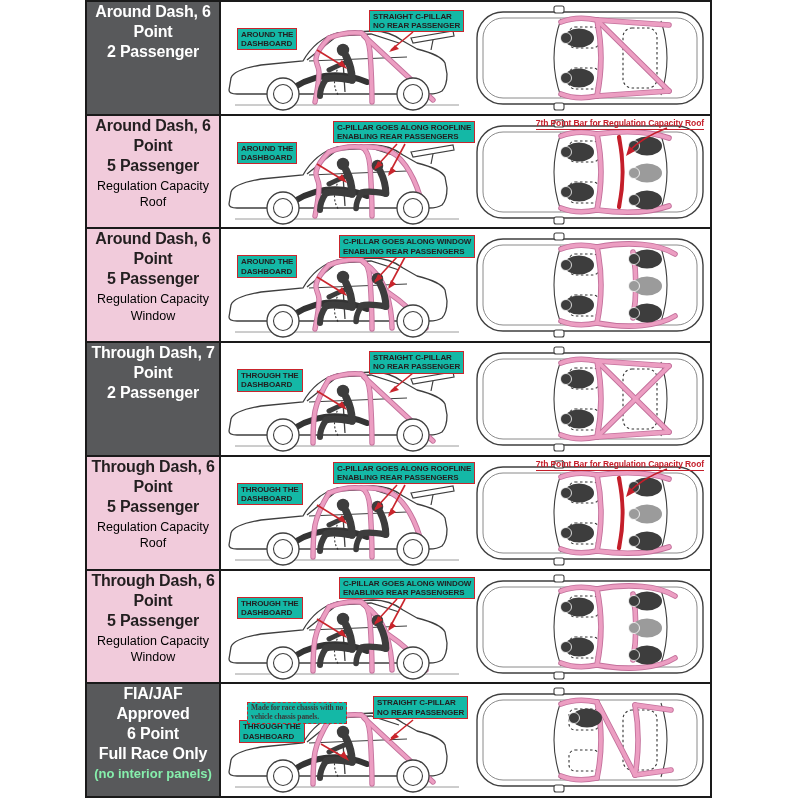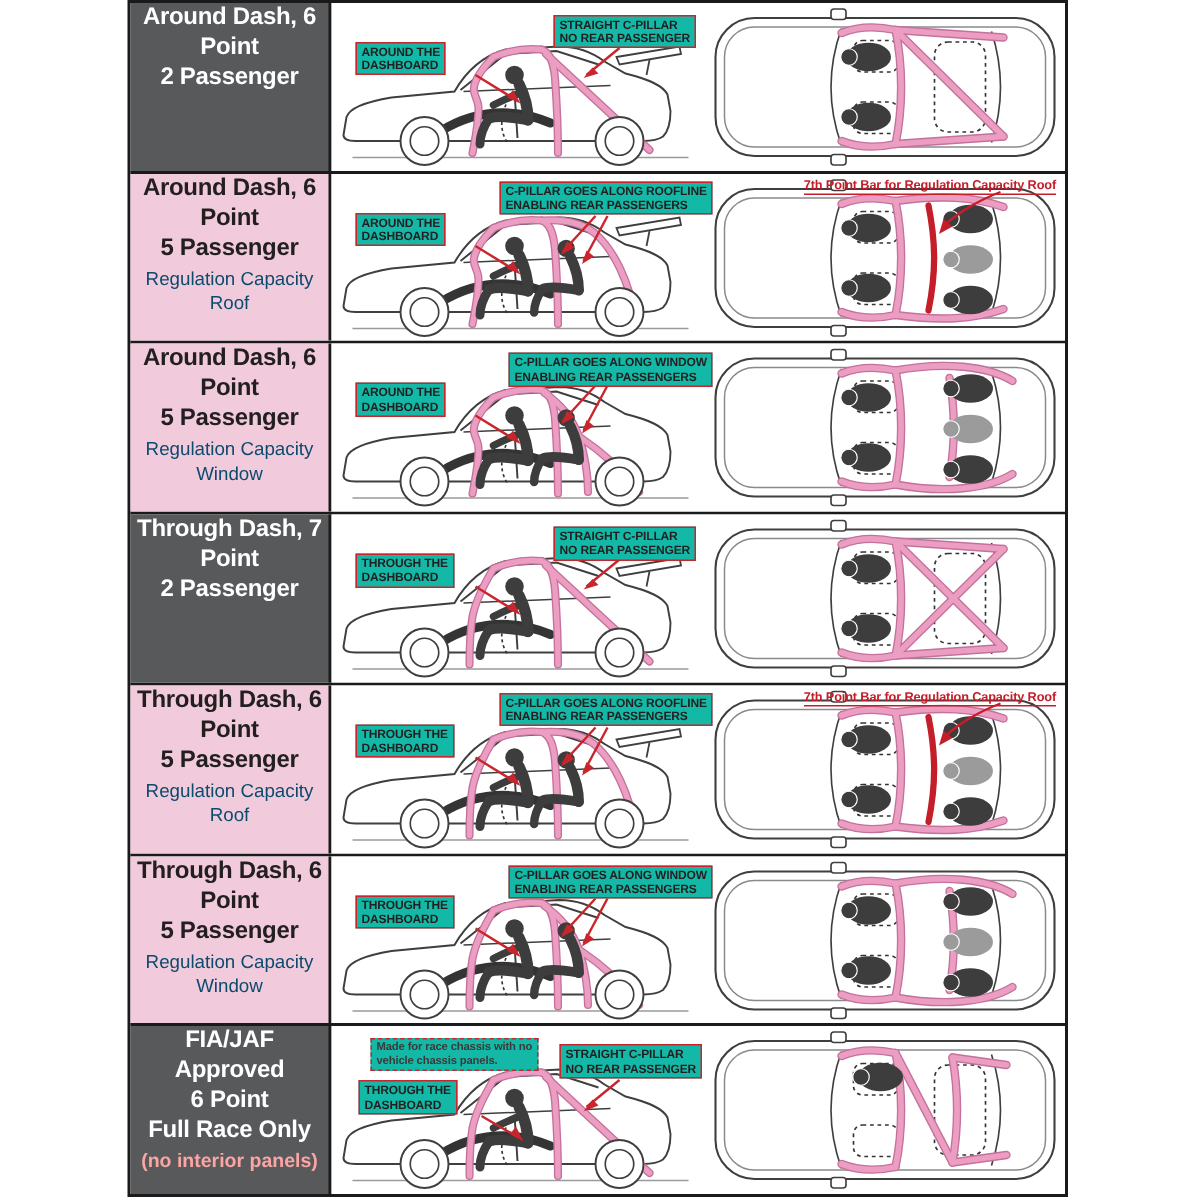--- a/index.html
+++ b/index.html
@@ -19,22 +19,22 @@
     width:134px;flex:0 0 134px;border-right:2px solid #1a1a1a;
     display:flex;flex-direction:column;align-items:center;justify-content:flex-start;
     text-align:center;padding:0 4px;box-sizing:border-box;
   }
   .label-cell.gray{background:#58595B;}
   .label-cell.pink{background:#F1CBDB;}
   .label-line{font-weight:bold;font-size:16px;line-height:1.25;letter-spacing:-0.2px;}
   .gray .label-line{color:#ffffff;}
   .pink .label-line{color:#231F20;}
   .label-sub{font-size:12.5px;line-height:1.3;margin-top:2px;}
-  .pink .label-sub{color:#0c4a6e;font-weight:normal;}
-  .gray .label-sub{color:#fca5a5;font-weight:bold;font-size:13px;}
+  .pink .label-sub{color:#000000;font-weight:normal;}
+  .gray .label-sub{color:#86efac;font-weight:bold;font-size:13px;}
   .diagram-cell{position:relative;flex:1;background:#fff;overflow:hidden;}
   .diagram-cell svg{position:absolute;top:0;}
   .svg-side{left:0;}
   .svg-top{left:250px;}
   .note{
     position:absolute;z-index:3;background:#14b8a6;border:1.6px solid #C9252C;
     padding:1px 3px;font-size:8px;font-weight:bold;line-height:1.15;
     color:#231F20;white-space:nowrap;letter-spacing:-0.1px;
   }
   .note.dashed{border-style:dashed;font-size:7.5px;color:#3a3a3a;}
@@ -775,19 +775,19 @@
 
   </svg>
         <div class="note" style="left: 18px; top: 36px;">
           <div>THROUGH THE</div>
           <div>DASHBOARD</div>
         </div>
         <div class="note" style="left: 152px; top: 12px;">
           <div>STRAIGHT C-PILLAR</div>
           <div>NO REAR PASSENGER</div>
         </div>
-        <div class="note dashed" style="left: 26px; top: 8px;">
+        <div class="note dashed" style="left: 26px; top: 18px; font-family: Liberation Serif, serif;">
           <div>Made for race chassis with no</div>
           <div>vehicle chassis panels.</div>
         </div>
       </div>
     </div>
   </div>
 
 </body></html>

